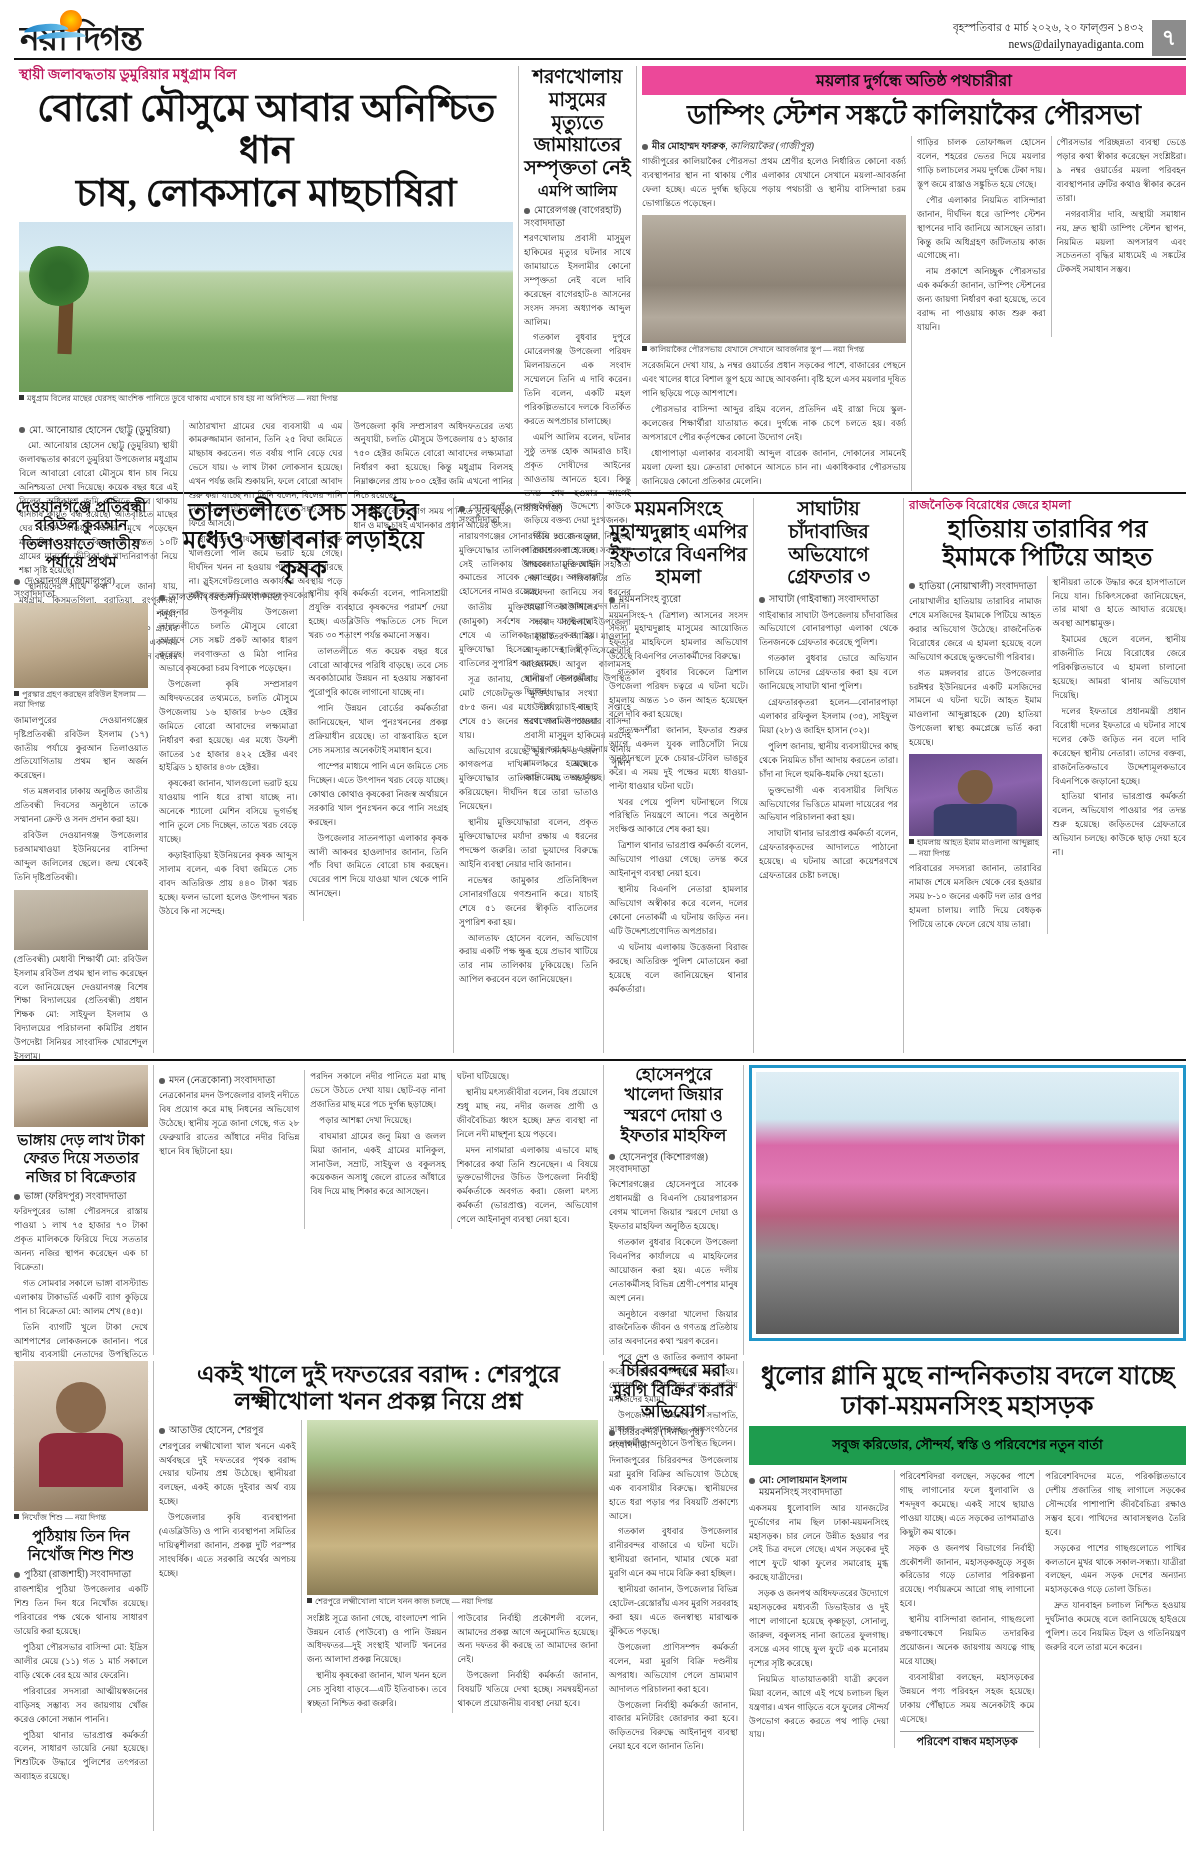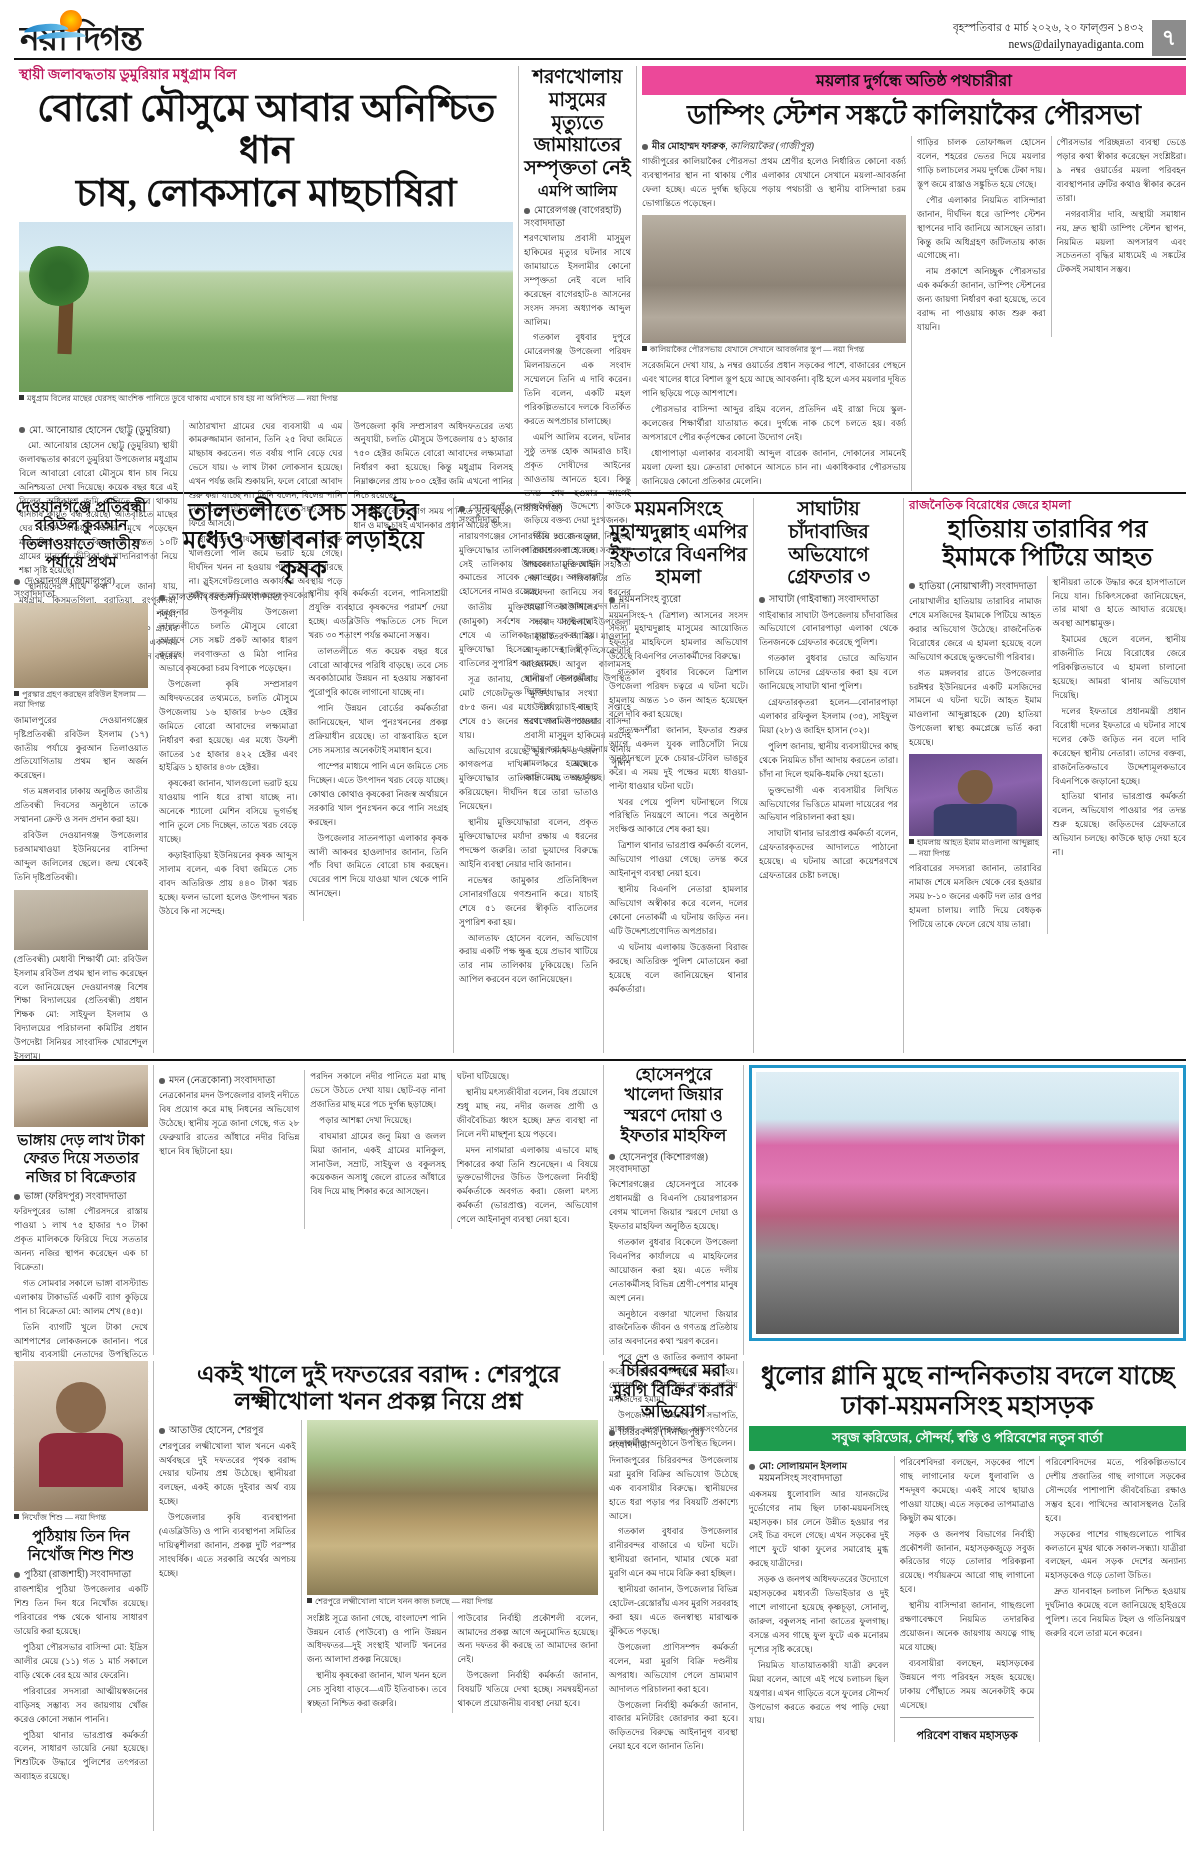--- a/index.html
+++ b/index.html
@@ -67,22 +67,22 @@
   .ph-award { background: linear-gradient(170deg,#d9cdb8 0%, #bda98c 50%, #8e7a5c 100%); }
   .figure-person { position:absolute; left:50%; bottom:0; transform:translateX(-50%); }
   .fp-head { width:26%; padding-bottom:26%; border-radius:50%; background:#7a5c42; margin:0 auto; }
   .fp-body { width:62%; height:46%; border-radius:22% 22% 0 0; background:#3a3f6b; margin:0 auto; }
 
   
   .cols { display: flex; }
   .col { padding: 0 5px; }
 
   .blue-frame { border: 3px solid #2196c9; padding: 4px; }
-  .green-band { background: #1e9c4e; color: #ffffff; text-align: center; font-size: 13px;
-                font-weight: 700; padding: 2px 2px; }
+  .green-band { background: #1e9c4e; color: #000000; text-align: center; font-size: 13px;
+                font-weight: 700; padding: 9px 2px; }
 </style>
 </head>
 <body>
 
 <div class="page">
 
   <div class="masthead">
     <div class="logo-wrap">
       <div class="logo-mark">
         <div class="logo-sun"></div>
@@ -479,21 +479,21 @@
             <p>নিয়মিত যাতায়াতকারী যাত্রী রুবেল মিয়া বলেন, আগে এই পথে চলাচল ছিল যন্ত্রণার। এখন গাড়িতে বসে ফুলের সৌন্দর্য উপভোগ করতে করতে পথ পাড়ি দেয়া যায়।</p>
           </div>
         </div>
         <div class="col vrule" style="width:147px;">
           <div class="body">
             <p class="noind">পরিবেশবিদরা বলছেন, সড়কের পাশে গাছ লাগানোর ফলে ধুলাবালি ও শব্দদূষণ কমেছে। একই সাথে ছায়াও পাওয়া যাচ্ছে। এতে সড়কের তাপমাত্রাও কিছুটা কম থাকে।</p>
             <p>সড়ক ও জনপথ বিভাগের নির্বাহী প্রকৌশলী জানান, মহাসড়কজুড়ে সবুজ করিডোর গড়ে তোলার পরিকল্পনা রয়েছে। পর্যায়ক্রমে আরো গাছ লাগানো হবে।</p>
             <p>স্থানীয় বাসিন্দারা জানান, গাছগুলো রক্ষণাবেক্ষণে নিয়মিত তদারকির প্রয়োজন। অনেক জায়গায় অযত্নে গাছ মরে যাচ্ছে।</p>
             <p>ব্যবসায়ীরা বলছেন, মহাসড়কের উন্নয়নে পণ্য পরিবহন সহজ হয়েছে। ঢাকায় পৌঁছাতে সময় অনেকটাই কমে এসেছে।</p>
           </div>
-          <div class="hl-sm" style="font-size:11px;margin-top:4px;border-top:1px solid #999;padding-top:11px;">পরিবেশ বান্ধব মহাসড়ক</div>
+          <div class="hl-sm" style="font-size:11px;margin-top:4px;border-top:1px solid #999;padding-top:3px;">পরিবেশ বান্ধব মহাসড়ক</div>
         </div>
         <div class="col" style="width:147px;padding-right:0;">
           <div class="body">
             <p class="noind">পরিবেশবিদদের মতে, পরিকল্পিতভাবে দেশীয় প্রজাতির গাছ লাগালে সড়কের সৌন্দর্যের পাশাপাশি জীববৈচিত্র্য রক্ষাও সম্ভব হবে। পাখিদের আবাসস্থলও তৈরি হবে।</p>
             <p>সড়কের পাশের গাছগুলোতে পাখির কলতানে মুখর থাকে সকাল-সন্ধ্যা। যাত্রীরা বলছেন, এমন সড়ক দেশের অন্যান্য মহাসড়কেও গড়ে তোলা উচিত।</p>
             <p>দ্রুত যানবাহন চলাচল নিশ্চিত হওয়ায় দুর্ঘটনাও কমেছে বলে জানিয়েছে হাইওয়ে পুলিশ। তবে নিয়মিত টহল ও গতিনিয়ন্ত্রণ জরুরি বলে তারা মনে করেন।</p>
           </div>
         </div>
       </div>
     </div>

